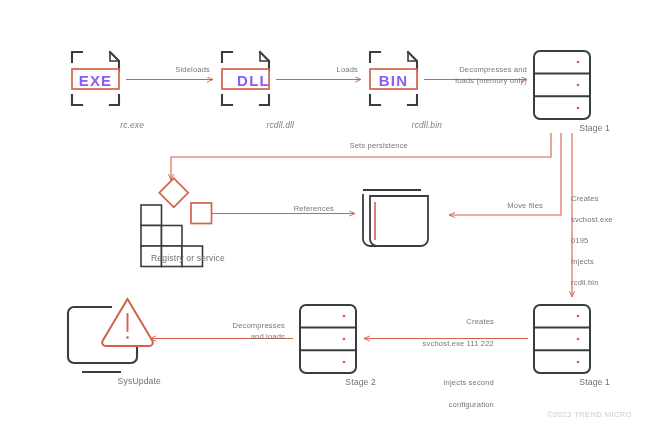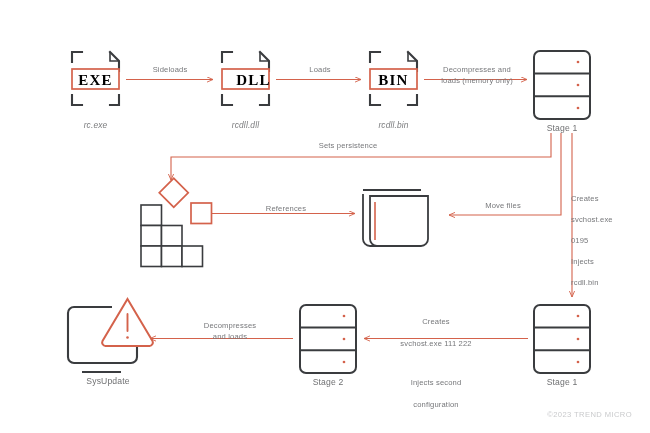--- a/index.html
+++ b/index.html
@@ -25,21 +25,21 @@
     width: 650px;
     height: 433px;
   }
   .lbl {
     position: absolute;
     color: #6f7072;
     font-size: 8.2px;
     letter-spacing: 0.15px;
     line-height: 11px;
     white-space: pre-line;
-    text-align: center;
+    text-align: right;
   }
   .lbl-node {
     color: #6f7072;
     font-size: 8.6px;
   }
   .lbl-file {
     font-style: italic;
     color: #7b7c7e;
     font-size: 8.4px;
   }
@@ -58,25 +58,25 @@
   .copyright {
     position: absolute;
     right: 18px;
     bottom: 14px;
     color: #c9cacc;
     font-size: 7.6px;
     letter-spacing: 0.4px;
   }
   .filetag {
     position: absolute;
-    font-family: Liberation Serif, serif;
+    font-family: Liberation Sans, sans-serif;
     font-size: 15px;
     font-weight: 700;
     letter-spacing: 1.2px;
-    color: #000000;
+    color: #8b5cf6;
     text-align: center;
     line-height: 1;
   }
 </style>
 </head>
 <body>
 
 <div id="stage">
 
   <svg class="diagram" viewBox="0 0 650 433">
@@ -175,20 +175,21 @@
 
   <div class="filetag" style="left:72px; top:73px; width:47px;">EXE</div>
   <div class="filetag" style="left:222px; top:73px; width:63px;">DLL</div>
   <div class="filetag" style="left:370px; top:73px; width:47px;">BIN</div>
 
   <div class="lbl lbl-file" style="left:47px; top:120px; width:97px;">rc.exe</div>
   <div class="lbl lbl-file" style="left:197px; top:120px; width:97px;">rcdll.dll</div>
   <div class="lbl lbl-file" style="left:345px; top:120px; width:97px;">rcdll.bin</div>
 
   <div class="lbl lbl-node" style="left:514px; top:123px; width:96px;">Stage 1</div>
+  <div class="lbl lbl-node" style="left:119px; top:253px; width:106px;">Registry or service</div>
   <div class="lbl lbl-node" style="left:55px; top:376px; width:106px;">SysUpdate</div>
   <div class="lbl lbl-node" style="left:280px; top:377px; width:96px;">Stage 2</div>
   <div class="lbl lbl-node" style="left:514px; top:377px; width:96px;">Stage 1</div>
 
   <div class="lbl lbl-arrow" style="left:130px; top:64px; width:80px;">Sideloads</div>
   <div class="lbl lbl-arrow" style="left:282px; top:64px; width:76px;">Loads</div>
   <div class="lbl lbl-arrow" style="left:427px; top:64px; width:100px;">Decompresses and
 loads (memory only)</div>
   <div class="lbl lbl-arrow" style="left:288px; top:140px; width:120px;">Sets persistence</div>
   <div class="lbl lbl-arrow" style="left:238px; top:203px; width:96px;">References</div>

